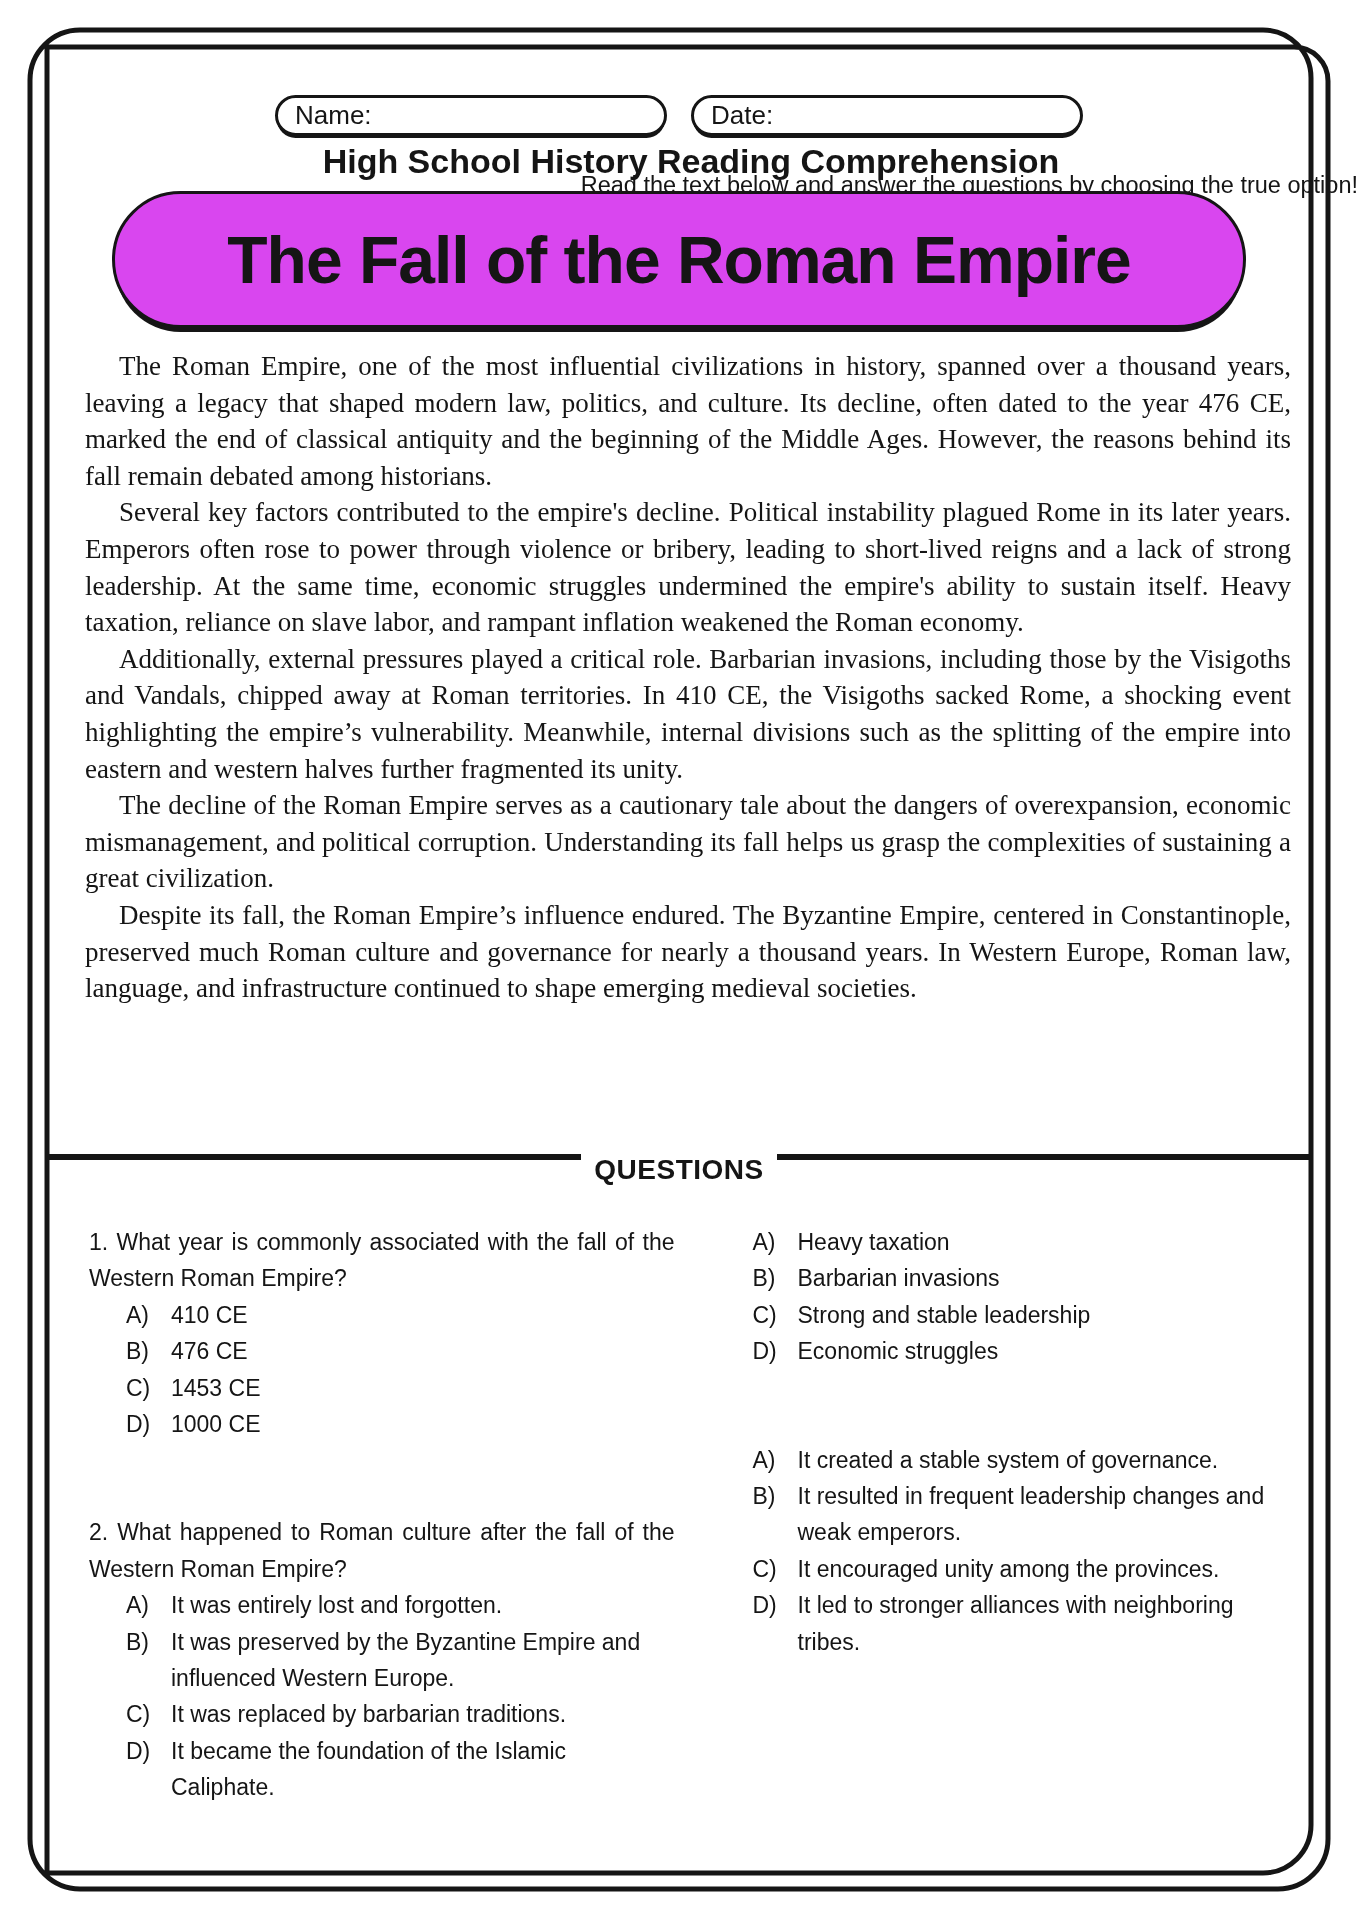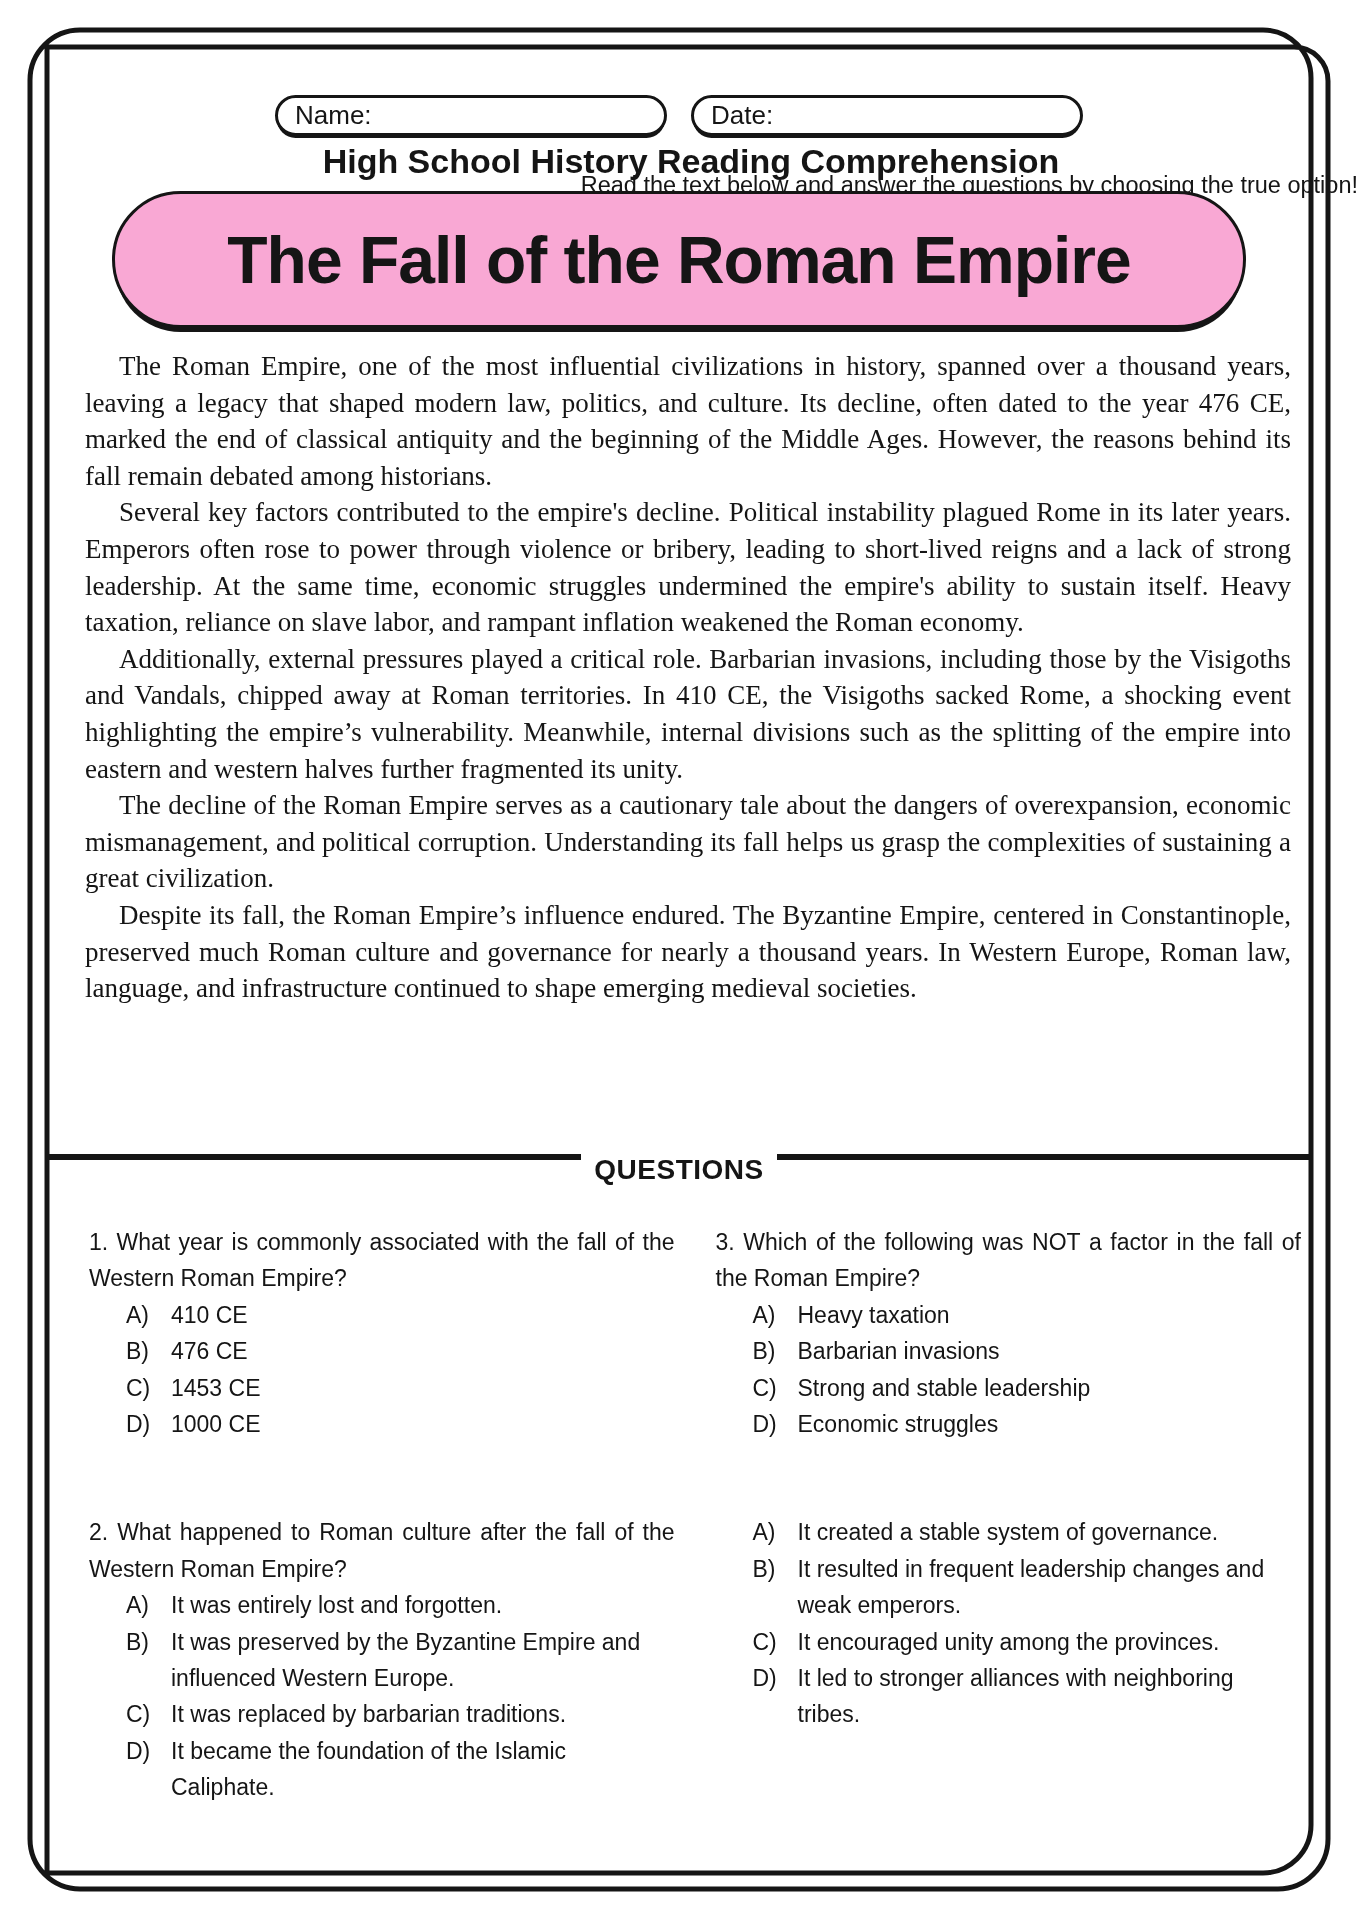--- a/index.html
+++ b/index.html
@@ -36,21 +36,21 @@
     margin:0; text-align:right;
     font-size:23.5px; line-height:28px;
   }
 
   
   .title-box {
     position:absolute; top:191px; left:112px; width:1134px; height:137px;
     box-sizing:border-box;
     border:3.5px solid #151515; border-radius:70px;
     box-shadow:0 7px 0 -3px #151515;
-    background:#f9a8d4;
+    background:#d946ef;
     display:flex; align-items:center; justify-content:center;
   }
   .title-text {
     font-size:66px; font-weight:bold; letter-spacing:-1px;
     white-space:nowrap;
   }
 
   
   .passage {
     position:absolute; top:348px; left:85px; width:1206px;
@@ -159,21 +159,20 @@
           <span class="opt-label">D)</span>
           <span class="opt-text">It became the foundation of the Islamic Caliphate.</span>
         </div>
       </div>
 
     </div>
 
     <div class="col">
 
       <div class="question">
-        <p class="q-text"><span>3.</span> <span>Which of the following was NOT a factor in the fall of the Roman Empire?</span></p>
         <div class="option">
           <span class="opt-label">A)</span>
           <span class="opt-text">Heavy taxation</span>
         </div>
         <div class="option">
           <span class="opt-label">B)</span>
           <span class="opt-text">Barbarian invasions</span>
         </div>
         <div class="option">
           <span class="opt-label">C)</span>

